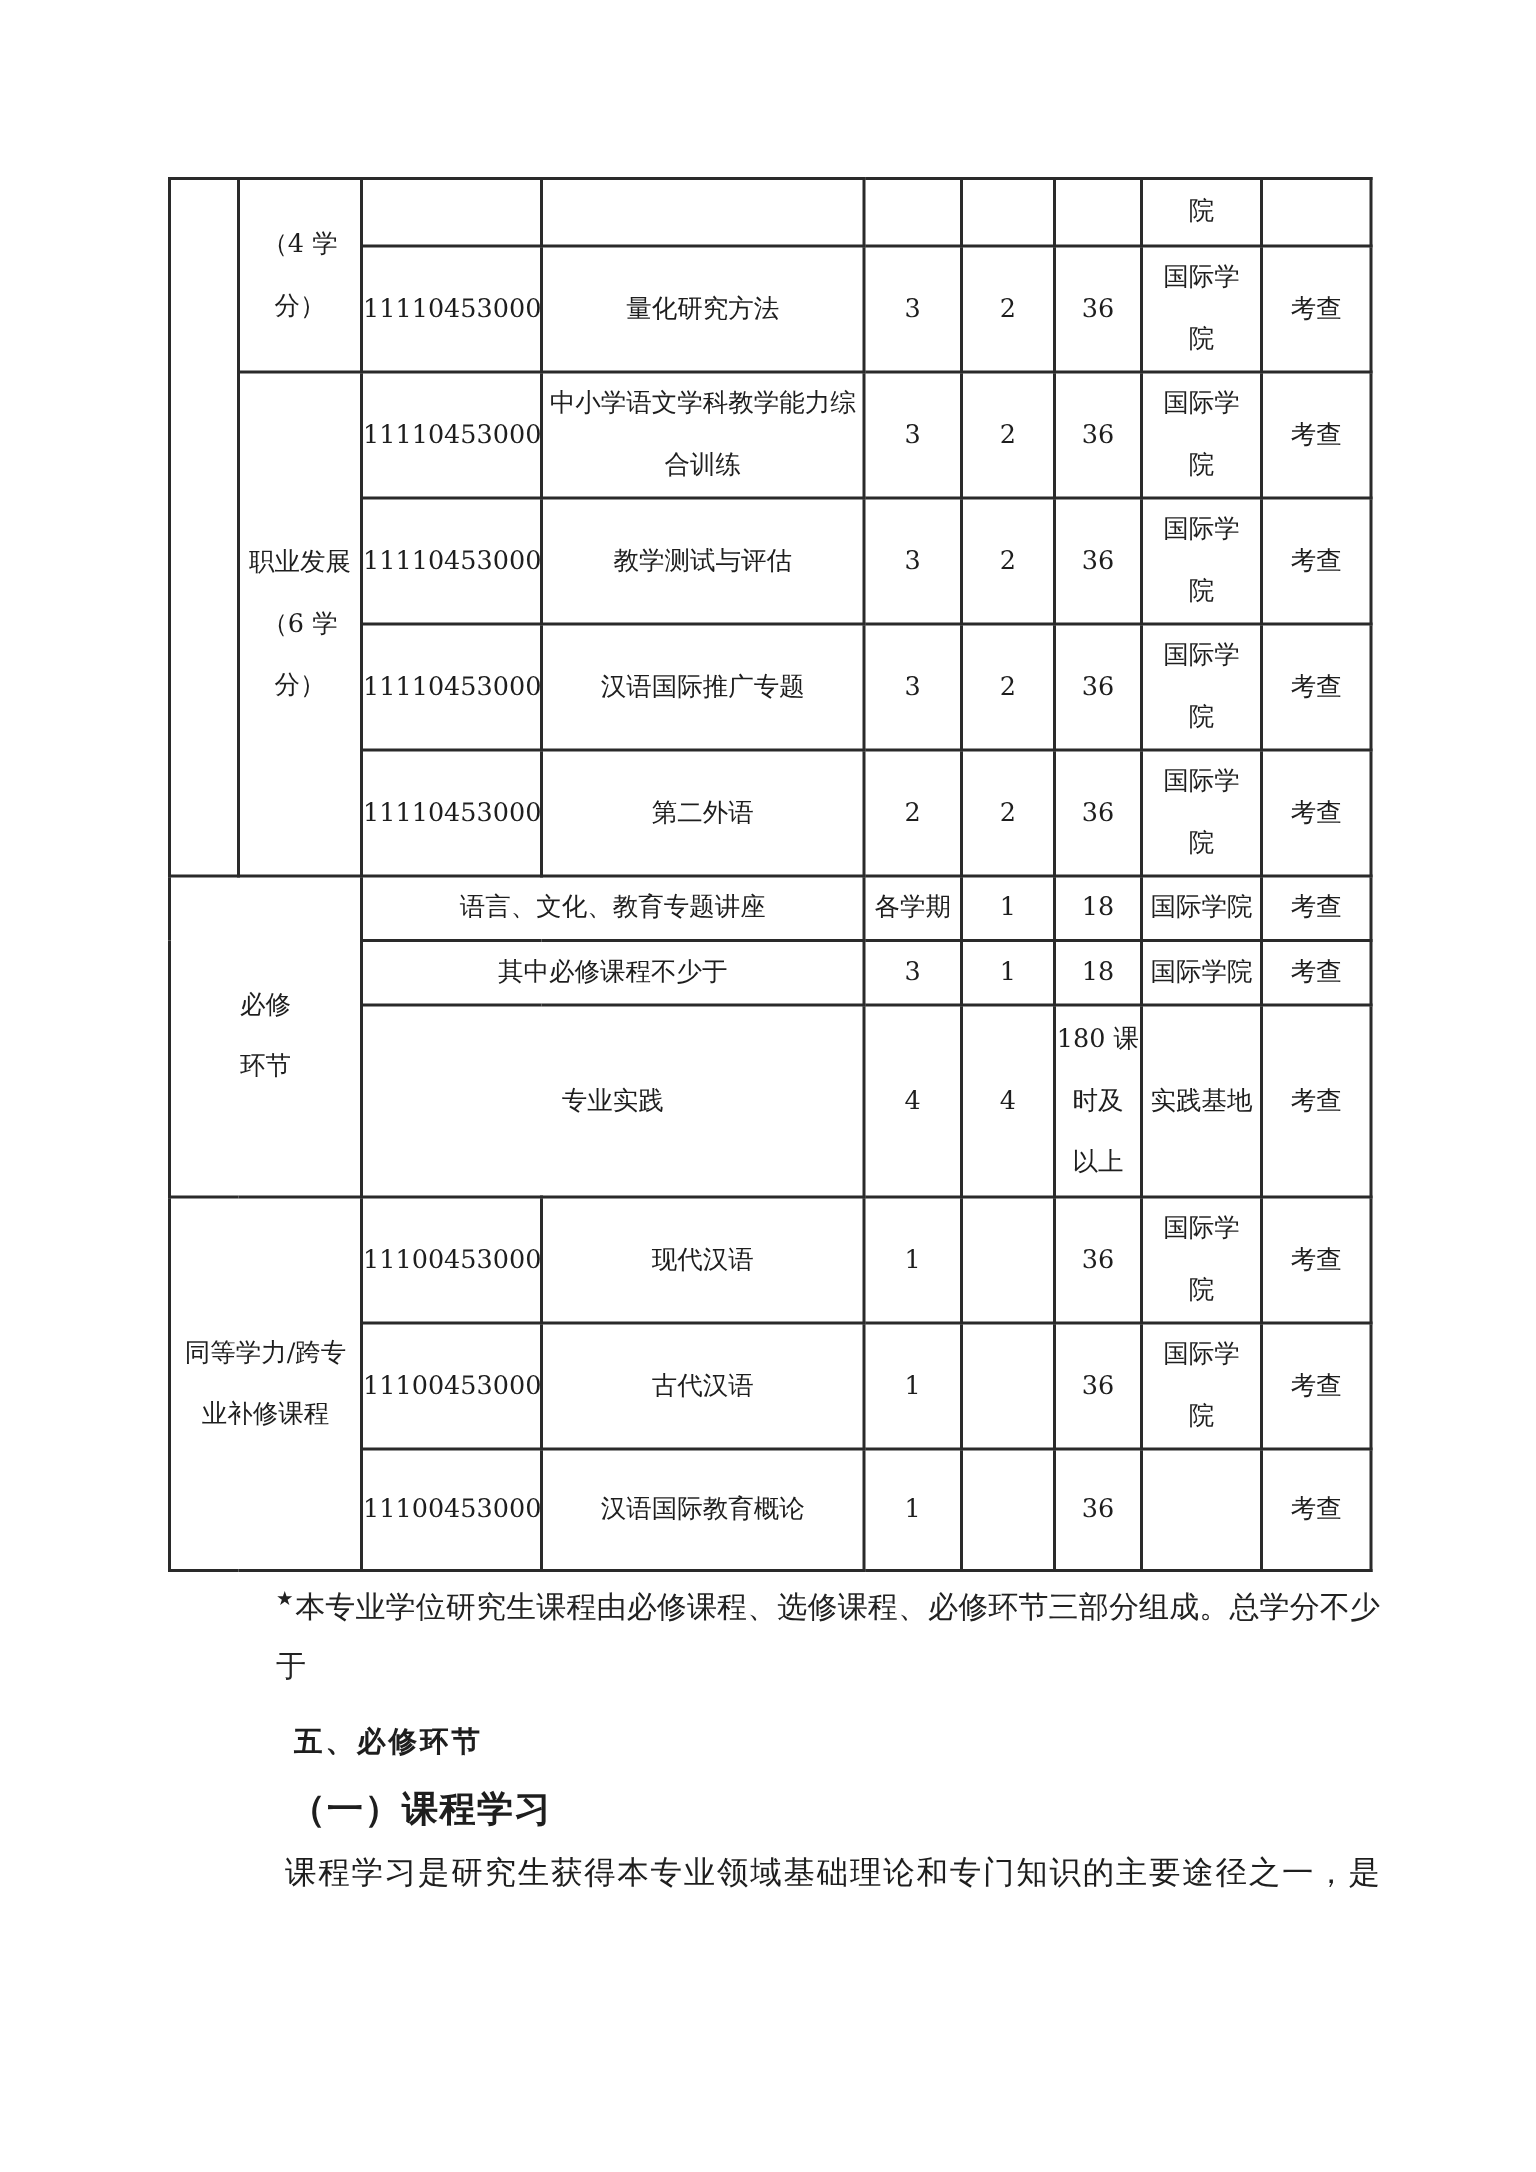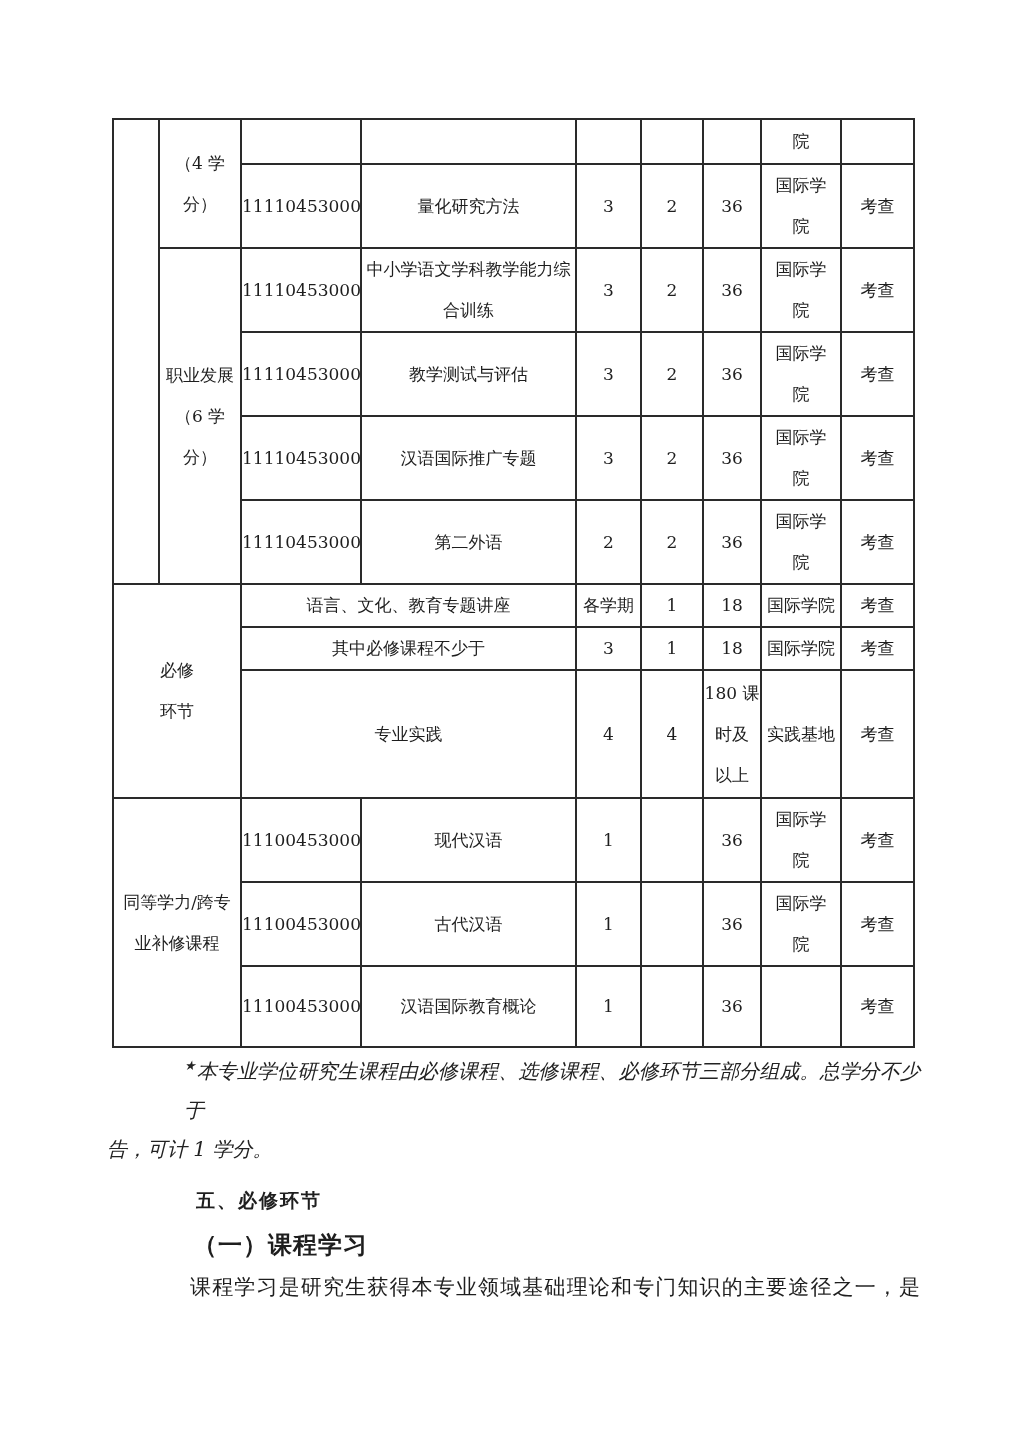--- a/index.html
+++ b/index.html
@@ -20,21 +20,21 @@
     text-align:center;vertical-align:middle;
     font-size:17px;line-height:41px;
     white-space:pre-line;
     padding:0;overflow:hidden;
   }
   td.name-cell{text-align:left;padding-left:10px;}
   td.vtop{vertical-align:top;margin-top:20px;}
   td.cat-cell{padding:0 2px;}
   
   .footnote{
-    margin-top:4px;width:813px;font-size:20px;line-height:39px;color:#222;font-style:italic;
+    margin-top:4px;width:813px;font-size:20px;line-height:39px;color:#222;
   }
   .fn-line{text-align:justify;text-align-last:justify;}
   .fn-line.fn-first{padding-left:77px;box-sizing:border-box;}
   .fn-line.fn-last{text-align-last:left;}
   sup.star{font-size:13px;vertical-align:super;line-height:0;margin-right:1px;}
   
   .h-section{font-size:19px;font-weight:bold;line-height:30px;margin:16px 0 0 89px;letter-spacing:2px;}
   .h-sub{font-size:24px;font-weight:bold;line-height:30px;margin:15px 0 0 86px;letter-spacing:1px;}
   .body-line{
     margin-top:12px;width:813px;font-size:21px;line-height:30px;
@@ -183,21 +183,20 @@
         <td></td>
         <td>36</td>
         <td></td>
         <td>考查</td>
       </tr>
     </tbody>
   </table>
 
   <div class="footnote">
     <div class="fn-line fn-first"><sup class="star">★</sup><span>本专业学位研究生课程由必修课程、选修课程、必修环节三部分组成。总学分不少于</span></div>
-    <div class="fn-line fn-last">告，可计 1 学分。</div>
   </div>
 
   <div class="h-section">五、必修环节</div>
   <div class="h-sub">（一）课程学习</div>
 
   <div class="body-line">课程学习是研究生获得本专业领域基础理论和专门知识的主要途径之一，是</div>
 
 </div>
 
 </body></html>

